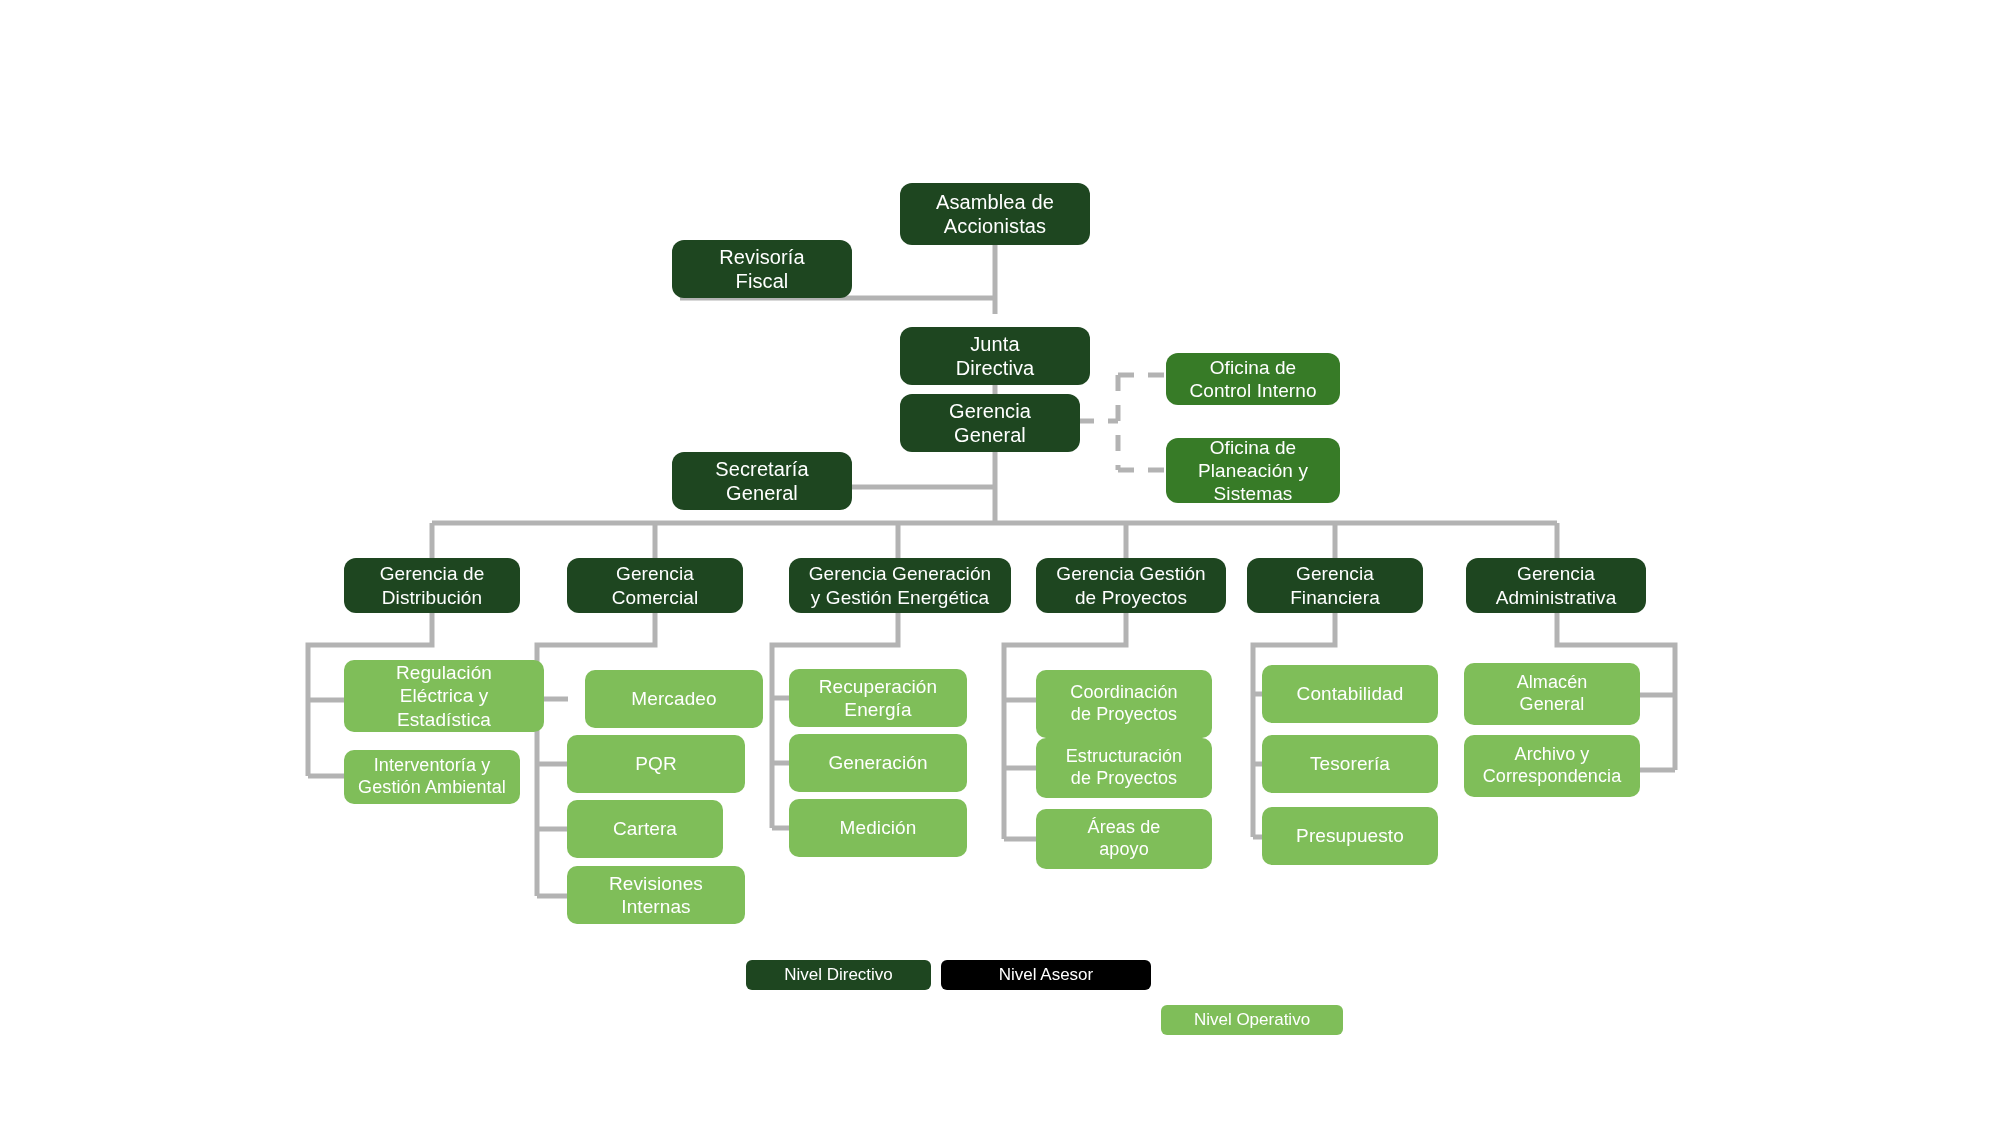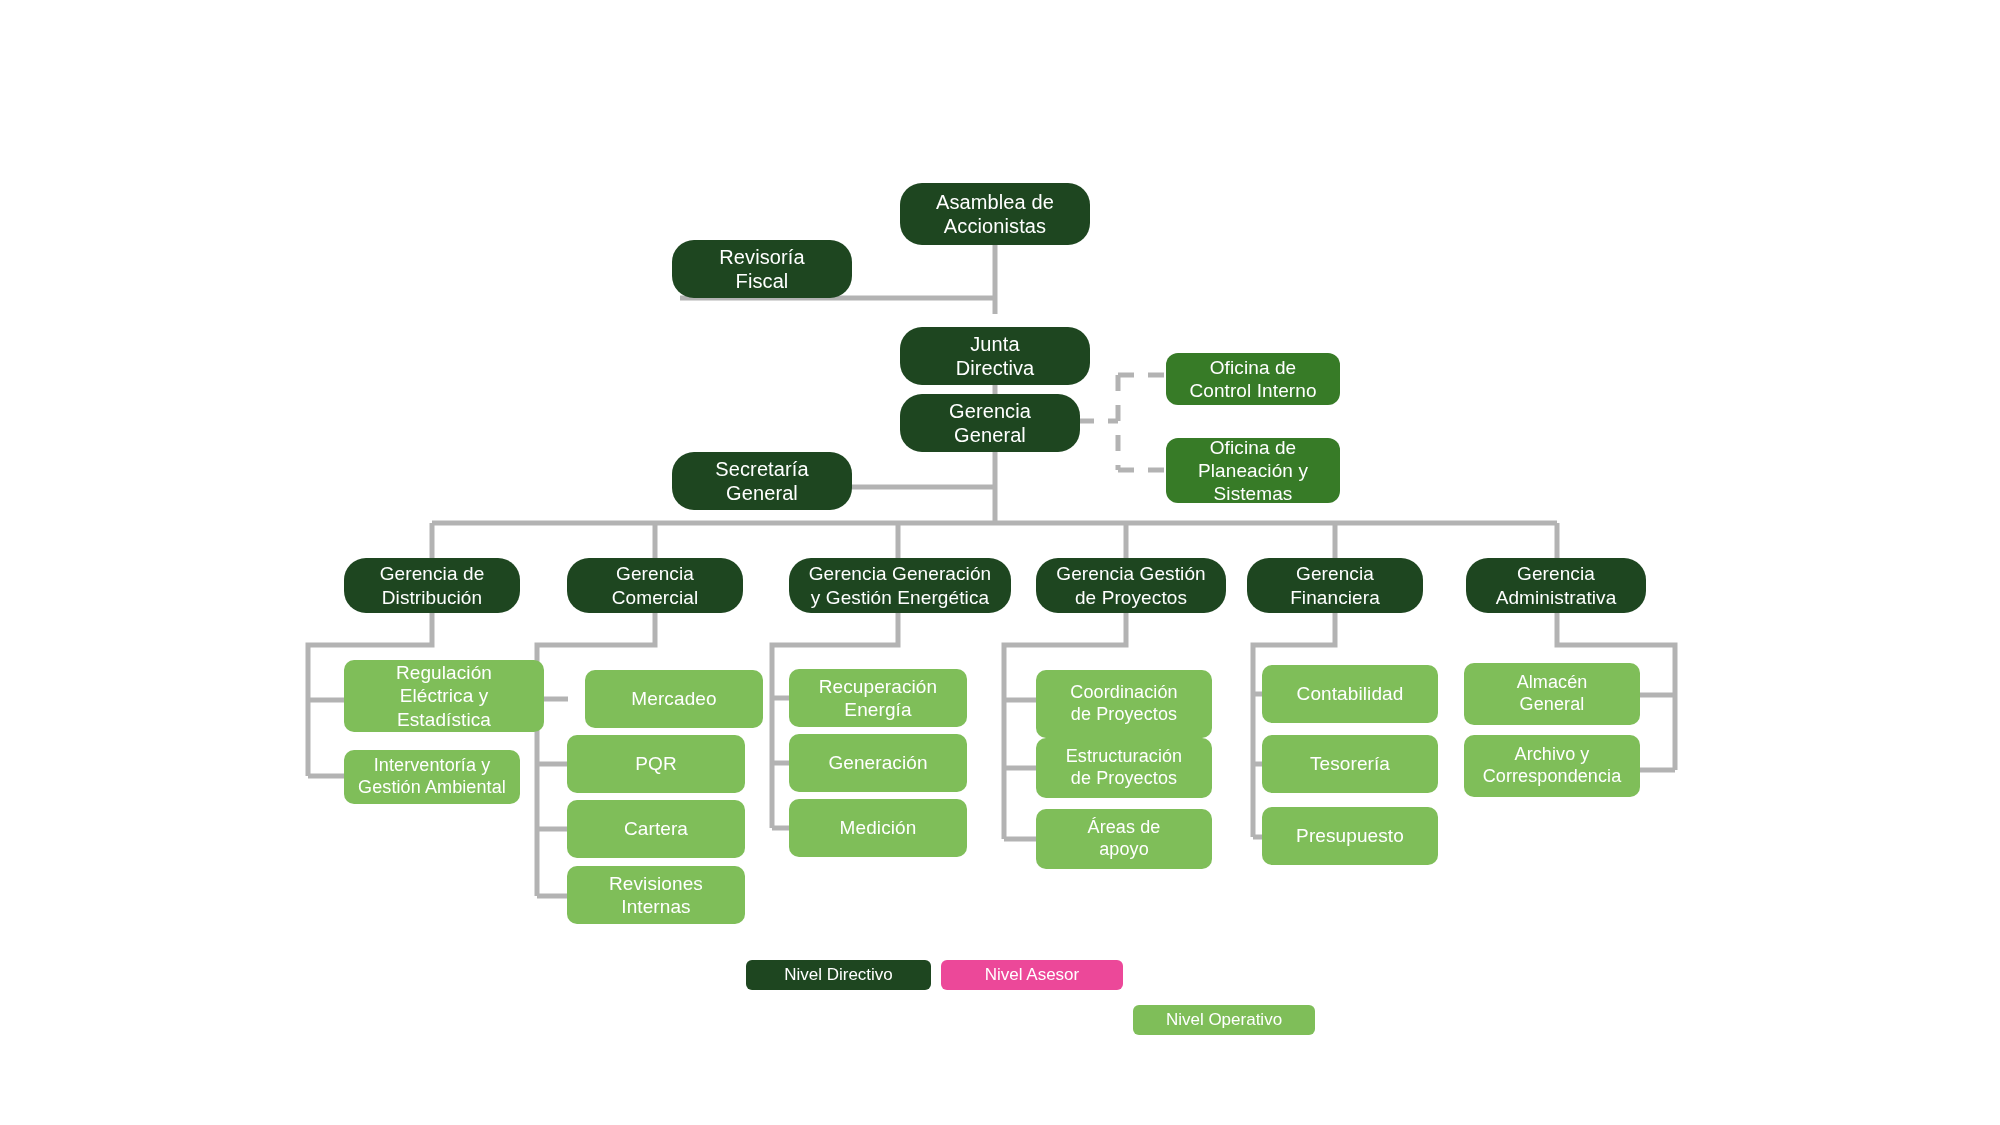--- a/index.html
+++ b/index.html
@@ -33,21 +33,21 @@
     justify-content:center;
     text-align:center;
     border-radius:12px;
     color:#ffffff;
     line-height:1.22;
     padding:4px 8px;
     letter-spacing:.1px;
     white-space:pre-line;
     z-index:3;
   }
-  .lvl-directivo{ background:#1e4620; font-size:20px;border-radius:22px; }
+  .lvl-directivo{ background:#1e4620; font-size:20px; }
   .lvl-asesor{    background:#377b27; font-size:19px; }
   .lvl-operativo{ background:#7fbe59; font-size:19px; border-radius:10px; }
 
   
   #legend{
     position:absolute;
     left:746px;
     top:960px;
     display:flex;
     gap:10px;
@@ -59,21 +59,21 @@
     display:flex;
     align-items:center;
     justify-content:center;
     border-radius:6px;
     color:#ffffff;
     font-size:17px;
     font-family:"Liberation Sans", sans-serif;
     padding:0 14px;
   }
   .chip-directivo{ background:#1e4620; width:185px; }
-  .chip-asesor{    background:#ec4899; width:182px; }
+  .chip-asesor{    background:#000000; width:210px; }
   .chip-operativo{ background:#7fbe59; width:182px;margin-top:45px; }
 </style>
 </head>
 <body>
 
 <div id="stage">
 
   <svg id="wires" viewBox="0 0 2000 1125" width="2000" height="1125" xmlns="http://www.w3.org/2000/svg">
     <g stroke="#b3b3b3" stroke-width="5" fill="none" stroke-linecap="butt">
 
@@ -171,21 +171,21 @@
 Eléctrica y
 Estadística</div>
 
   <div class="node lvl-operativo" style="left:344px;top:750px;width:176px;height:54px;font-size:18px;">Interventoría y
 Gestión Ambiental</div>
 
   <div class="node lvl-operativo" style="left:585px;top:670px;width:178px;height:58px;">Mercadeo</div>
 
   <div class="node lvl-operativo" style="left:567px;top:735px;width:178px;height:58px;">PQR</div>
 
-  <div class="node lvl-operativo" style="left:567px;top:800px;width:178px;height:58px;">Cartera</div>
+  <div class="node lvl-operativo" style="left:567px;top:800px;width:156px;height:58px;">Cartera</div>
 
   <div class="node lvl-operativo" style="left:567px;top:866px;width:178px;height:58px;">Revisiones
 Internas</div>
 
   <div class="node lvl-operativo" style="left:789px;top:669px;width:178px;height:58px;">Recuperación
 Energía</div>
 
   <div class="node lvl-operativo" style="left:789px;top:734px;width:178px;height:58px;">Generación</div>
 
   <div class="node lvl-operativo" style="left:789px;top:799px;width:178px;height:58px;">Medición</div>

